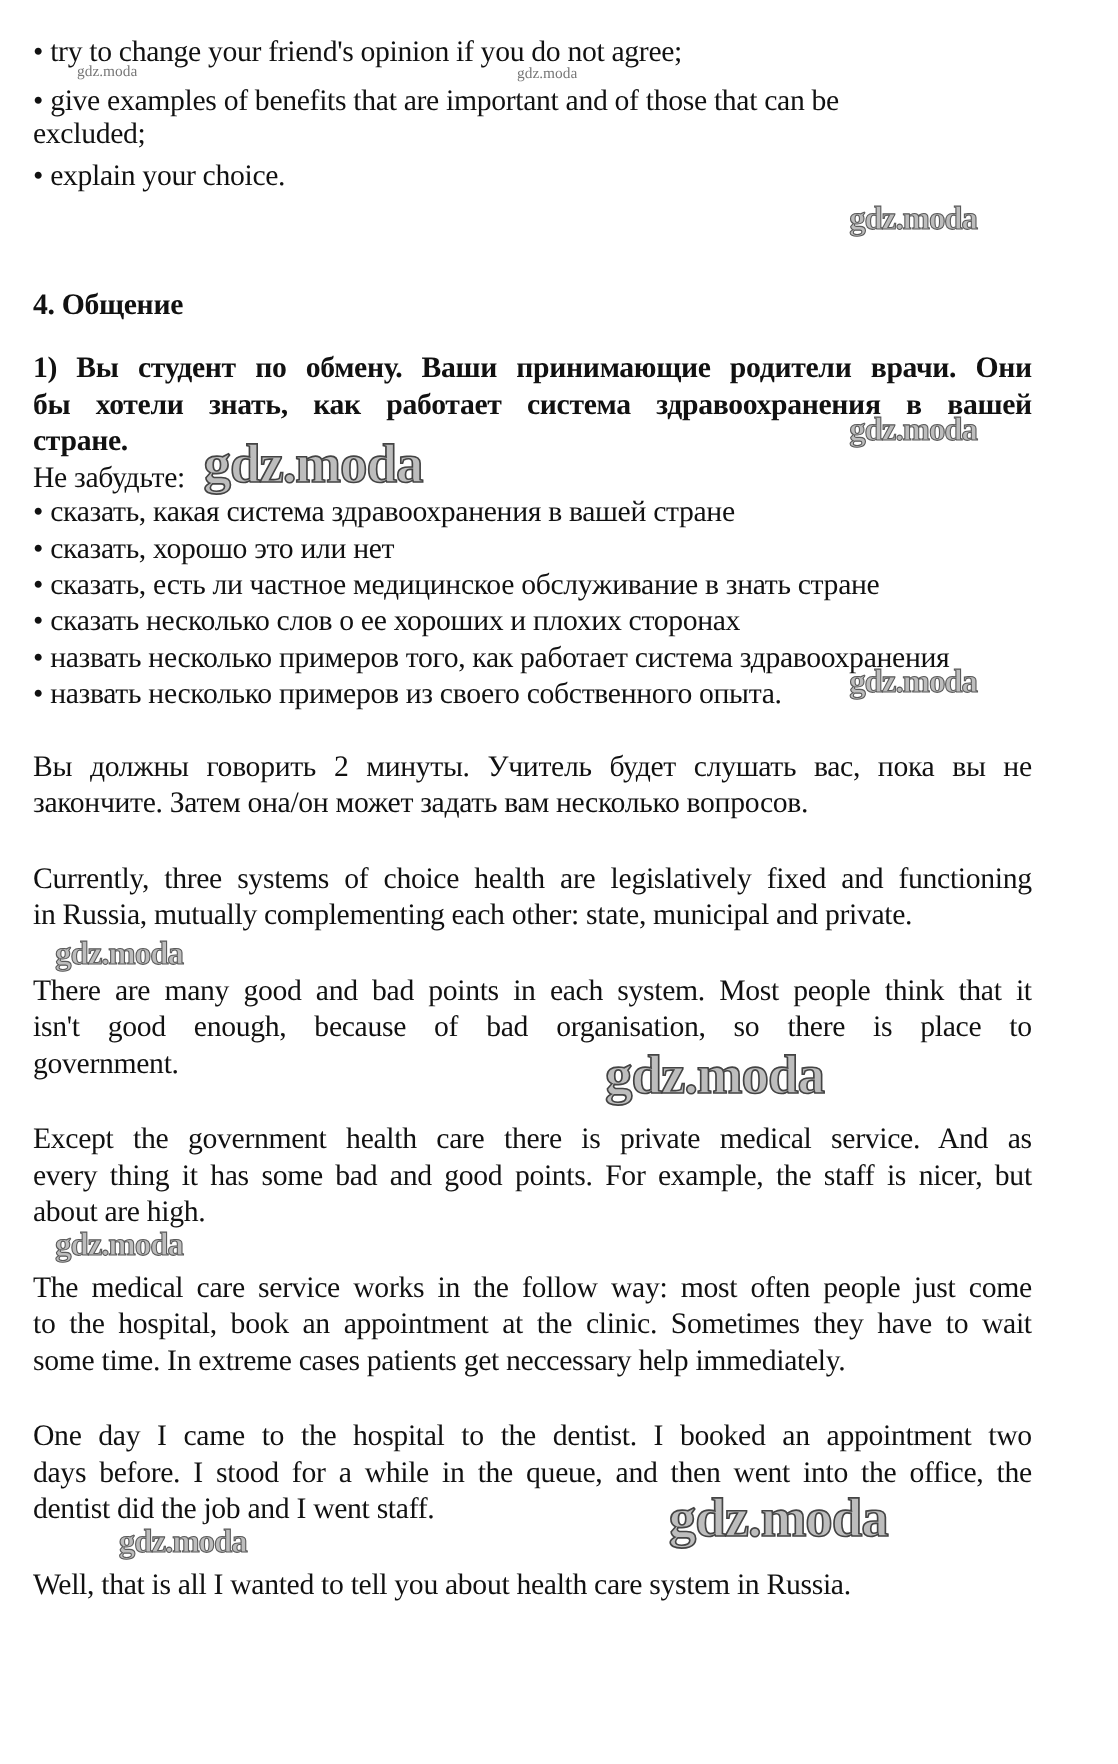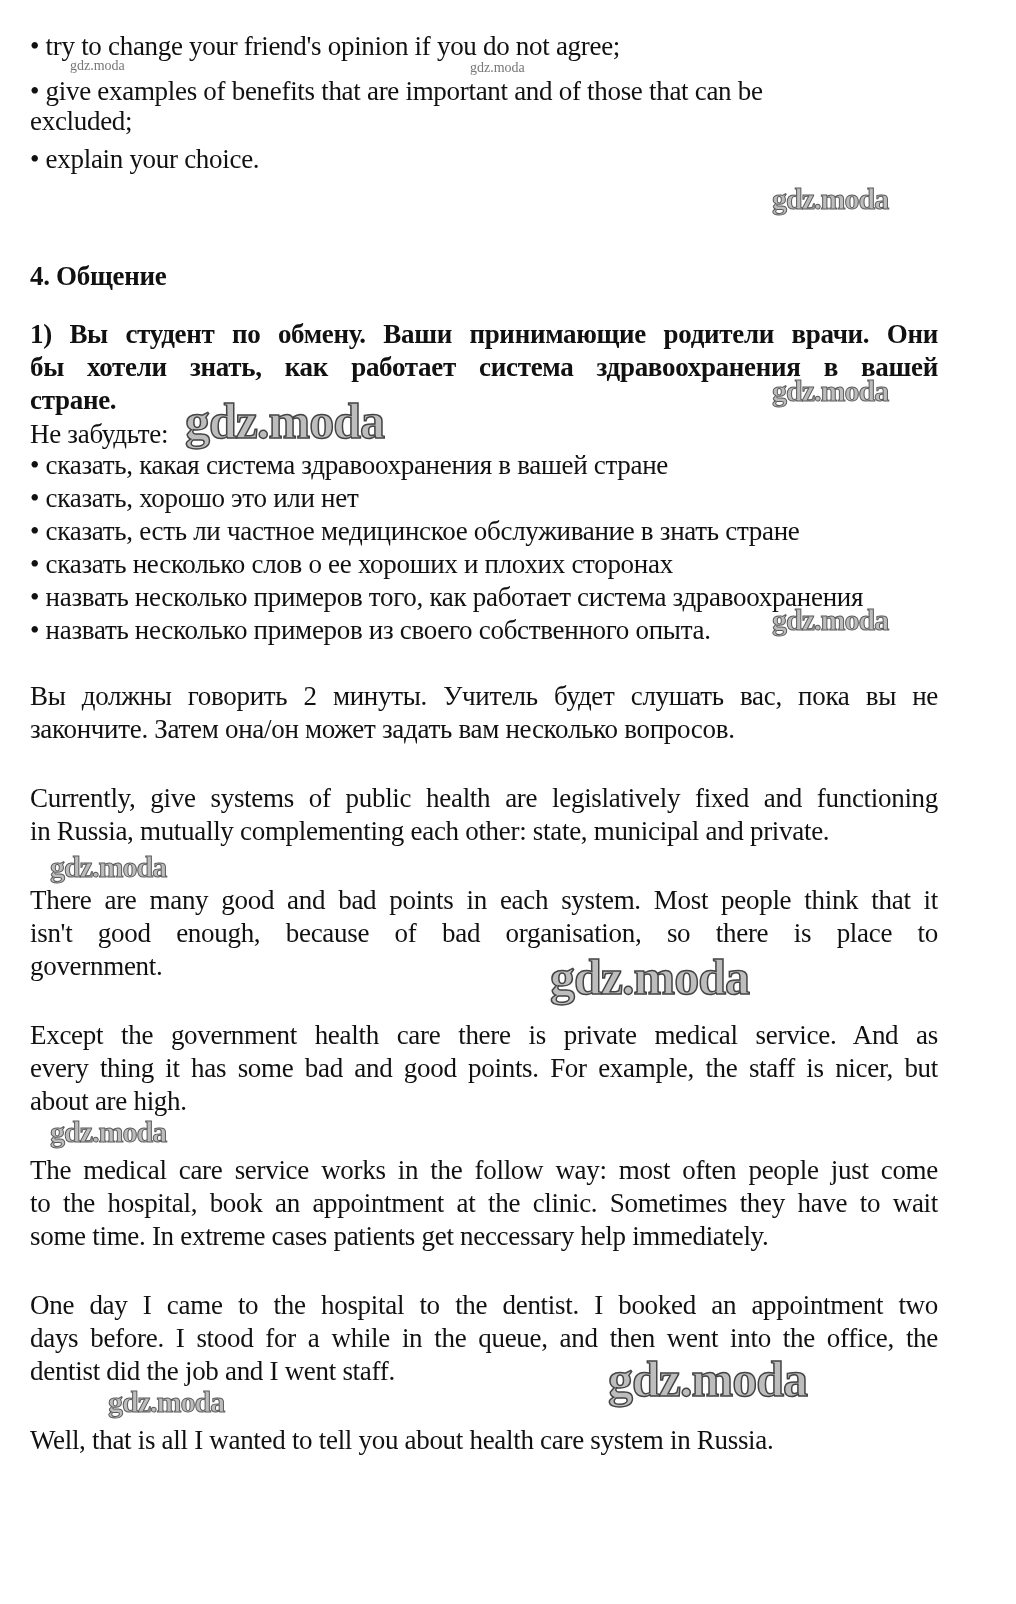--- a/index.html
+++ b/index.html
@@ -46,21 +46,21 @@
 <div class="line" style="top:449px">• сказать, какая система здравоохранения в вашей стране</div>
 <div class="line" style="top:482px">• сказать, хорошо это или нет</div>
 <div class="line" style="top:515px">• сказать, есть ли частное медицинское обслуживание в знать стране</div>
 <div class="line" style="top:548px">• сказать несколько слов о ее хороших и плохих сторонах</div>
 <div class="line" style="top:581px">• назвать несколько примеров того, как работает система здравоохранения</div>
 <div class="line" style="top:614px">• назвать несколько примеров из своего собственного опыта.</div>
 
 <div class="line just" style="top:680px">Вы должны говорить 2 минуты. Учитель будет слушать вас, пока вы не</div>
 <div class="line" style="top:713px">закончите. Затем она/он может задать вам несколько вопросов.</div>
 
-<div class="line just" style="top:782px">Currently, give systems of public health are legislatively fixed and functioning</div>
+<div class="line just" style="top:782px">Currently, three systems of choice health are legislatively fixed and functioning</div>
 <div class="line" style="top:815px">in Russia, mutually complementing each other: state, municipal and private.</div>
 
 <div class="line just" style="top:884px">There are many good and bad points in each system. Most people think that it</div>
 <div class="line just" style="top:917px">isn't good enough, because of bad organisation, so there is place to</div>
 <div class="line" style="top:950px">government.</div>
 
 <div class="line just" style="top:1019px">Except the government health care there is private medical service. And as</div>
 <div class="line just" style="top:1052px">every thing it has some bad and good points. For example, the staff is nicer, but</div>
 <div class="line" style="top:1085px">about are high.</div>
 

